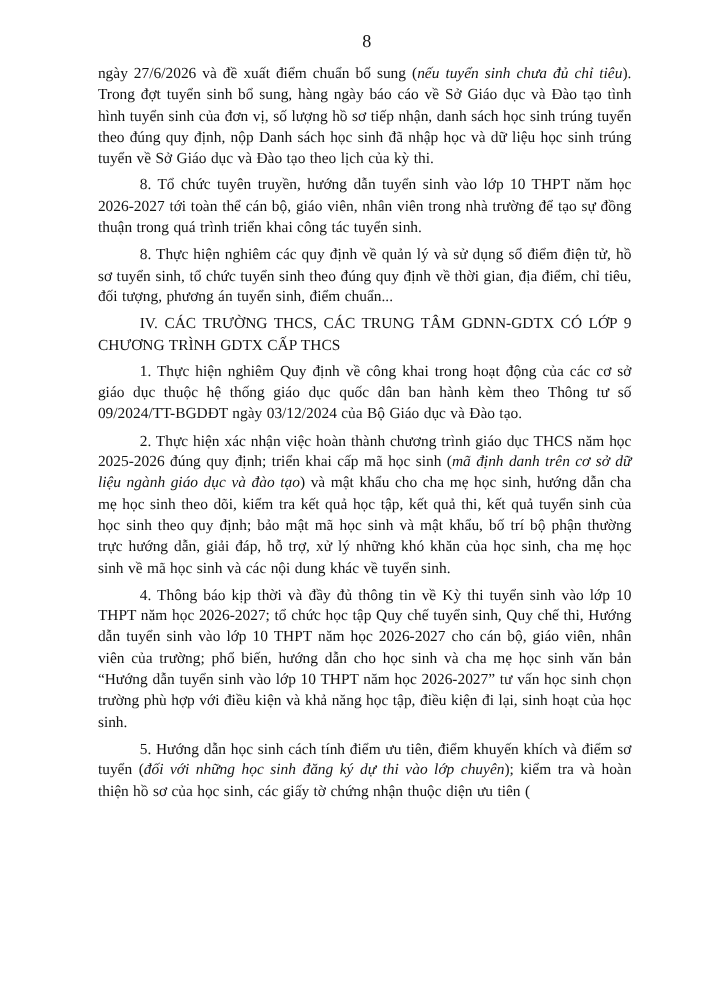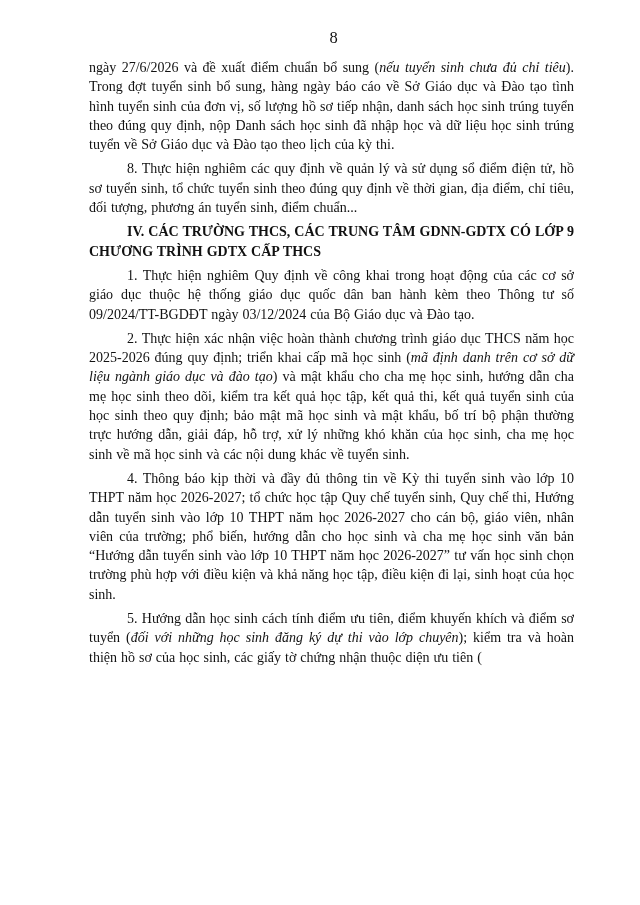--- a/index.html
+++ b/index.html
@@ -29,34 +29,35 @@
     margin: 0 4px 5px 0;
     font-size: 14px;
     line-height: 19.3px;
     text-align: justify;
     word-spacing: 0.5px;
   }
   .para.indent {
     text-indent: 38px;
   }
   .para.heading {
-    font-weight: bold;
+    font-weight: normal;
   }
   .it {
     font-style: italic;
   }
 </style>
 </head>
 <body>
 
 <div class="page">
   <div class="content">
     <div class="page-number">8</div>
     <div>
         <p class="para"><span>ngày 27/6/2026 và đề xuất điểm chuẩn bổ sung (</span><span class="it">nếu tuyển sinh chưa đủ chỉ tiêu</span><span>). Trong đợt tuyển sinh bổ sung, hàng ngày báo cáo về Sở Giáo dục và Đào tạo tình hình tuyển sinh của đơn vị, số lượng hồ sơ tiếp nhận, danh sách học sinh trúng tuyển theo đúng quy định, nộp Danh sách học sinh đã nhập học và dữ liệu học sinh trúng tuyển về Sở Giáo dục và Đào tạo theo lịch của kỳ thi.</span></p>
+        <p class="para indent"><span>8. Tổ chức tuyên truyền, hướng dẫn tuyển sinh vào lớp 10 THPT năm học 2026-2027 tới toàn thể cán bộ, giáo viên, nhân viên trong nhà trường để tạo sự đồng thuận trong quá trình triển khai công tác tuyển sinh.</span></p>
         <p class="para indent"><span>8. Thực hiện nghiêm các quy định về quản lý và sử dụng sổ điểm điện tử, hồ sơ tuyển sinh, tổ chức tuyển sinh theo đúng quy định về thời gian, địa điểm, chỉ tiêu, đối tượng, phương án tuyển sinh, điểm chuẩn...</span></p>
         <p class="para heading indent"><span>IV. CÁC TRƯỜNG THCS, CÁC TRUNG TÂM GDNN-GDTX CÓ LỚP 9 CHƯƠNG TRÌNH GDTX CẤP THCS</span></p>
         <p class="para indent"><span>1. Thực hiện nghiêm Quy định về công khai trong hoạt động của các cơ sở giáo dục thuộc hệ thống giáo dục quốc dân ban hành kèm theo Thông tư số 09/2024/TT-BGDĐT ngày 03/12/2024 của Bộ Giáo dục và Đào tạo.</span></p>
         <p class="para indent"><span>2. Thực hiện xác nhận việc hoàn thành chương trình giáo dục THCS năm học 2025-2026 đúng quy định; triển khai cấp mã học sinh (</span><span class="it">mã định danh trên cơ sở dữ liệu ngành giáo dục và đào tạo</span><span>) và mật khẩu cho cha mẹ học sinh, hướng dẫn cha mẹ học sinh theo dõi, kiểm tra kết quả học tập, kết quả thi, kết quả tuyển sinh của học sinh theo quy định; bảo mật mã học sinh và mật khẩu, bố trí bộ phận thường trực hướng dẫn, giải đáp, hỗ trợ, xử lý những khó khăn của học sinh, cha mẹ học sinh về mã học sinh và các nội dung khác về tuyển sinh.</span></p>
         <p class="para indent"><span>4. Thông báo kịp thời và đầy đủ thông tin về Kỳ thi tuyển sinh vào lớp 10 THPT năm học 2026-2027; tổ chức học tập Quy chế tuyển sinh, Quy chế thi, Hướng dẫn tuyển sinh vào lớp 10 THPT năm học 2026-2027 cho cán bộ, giáo viên, nhân viên của trường; phổ biến, hướng dẫn cho học sinh và cha mẹ học sinh văn bản “Hướng dẫn tuyển sinh vào lớp 10 THPT năm học 2026-2027” tư vấn học sinh chọn trường phù hợp với điều kiện và khả năng học tập, điều kiện đi lại, sinh hoạt của học sinh.</span></p>
         <p class="para indent"><span>5. Hướng dẫn học sinh cách tính điểm ưu tiên, điểm khuyến khích và điểm sơ tuyển (</span><span class="it">đối với những học sinh đăng ký dự thi vào lớp chuyên</span><span>); kiểm tra và hoàn thiện hồ sơ của học sinh, các giấy tờ chứng nhận thuộc diện ưu tiên (</span></p>
       </div>
   </div>
 </div>
 

